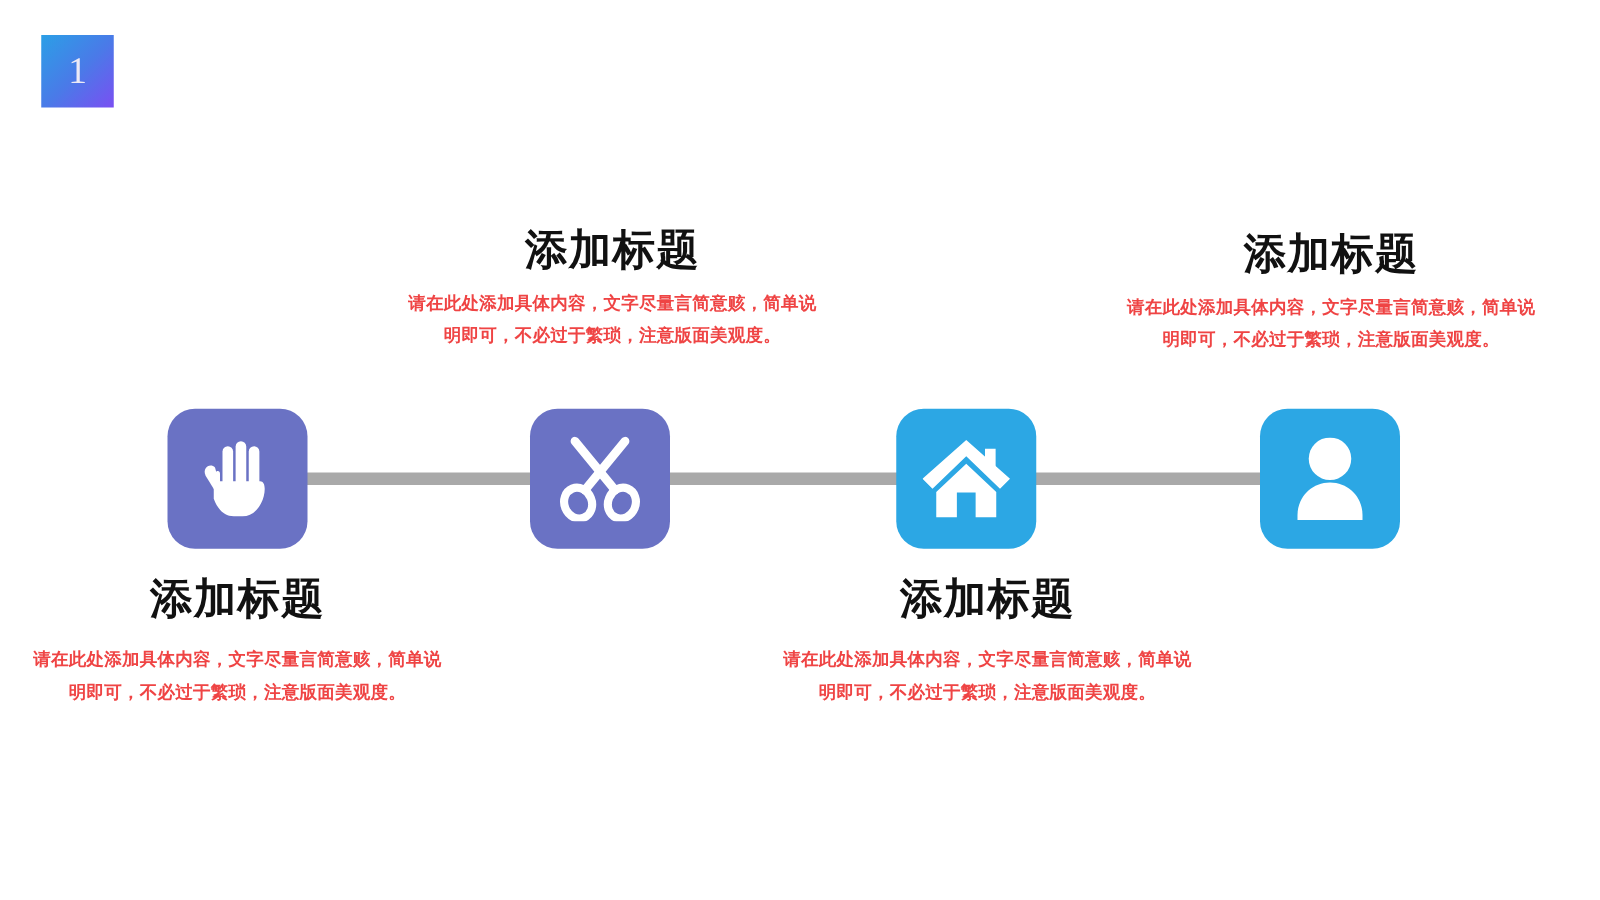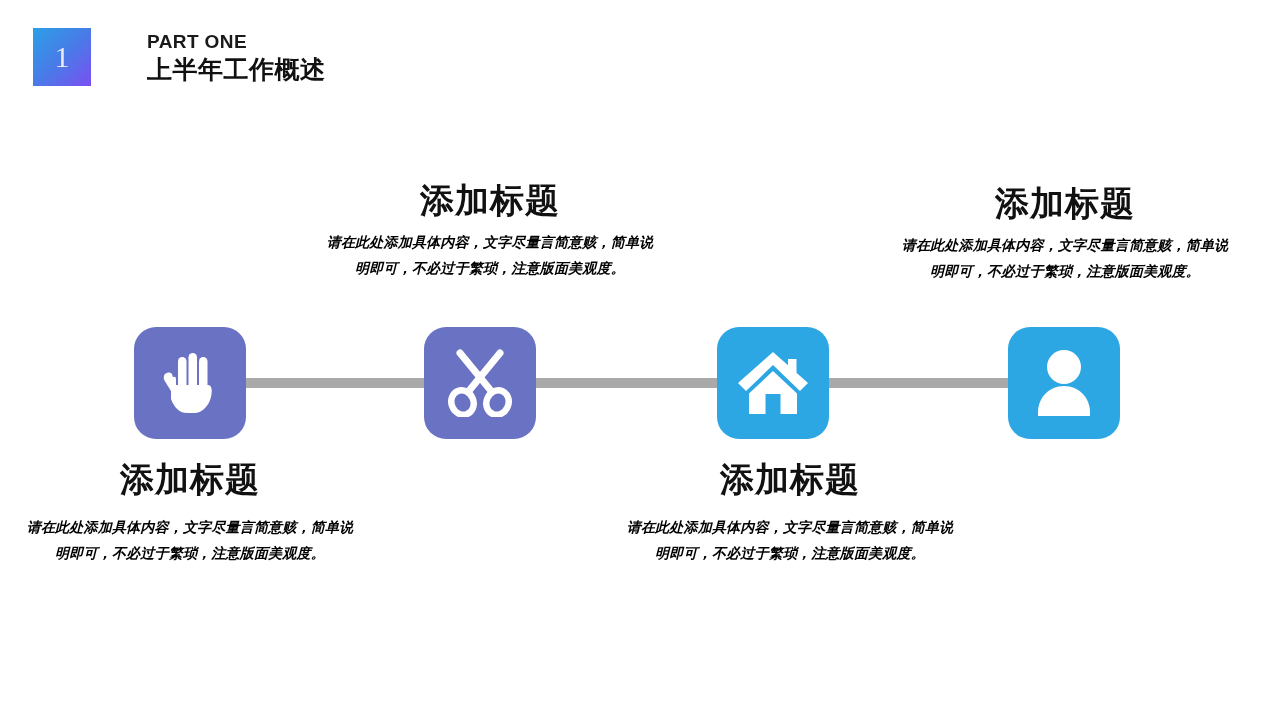--- a/index.html
+++ b/index.html
@@ -101,46 +101,41 @@
   .block-title {
     font-size: 34px;
     font-weight: bold;
     color: #111111;
     line-height: 34px;
     letter-spacing: 1px;
   }
   .block-body {
     font-size: 14px;
     font-weight: bold;
-    color: #000000;
+    color: #ef4444;
     line-height: 26px;
     letter-spacing: 0.2px;
-    font-style: italic;
   }
 
   
   .block-top .block-body { margin-top: 12px; }
   
   .block-bottom .block-body { margin-top: 18px; }
 
   .block-a { left: 20px;   top: 462px; width: 340px; }
   .block-b { left: 320px;  top: 183px; width: 340px; }
   .block-c { left: 620px;  top: 462px; width: 340px; }
   .block-d { left: 900px;  top: 186px; width: 330px; }
 </style>
 </head>
 <body>
 
 <div class="slide-header">
   <div class="section-badge">
     <span class="section-badge-number">1</span>
-  </div>
-  <div class="header-text">
-    <div class="header-eyebrow">PART ONE</div>
-    <div class="header-title">上半年工作概述</div>
   </div>
 </div>
 
 <div class="timeline">
 
   <div class="connector-line"></div>
 
   <div class="tile tile-1">
     <span>
       <svg width="62" height="64" viewBox="0 0 62 64" aria-hidden="true">

